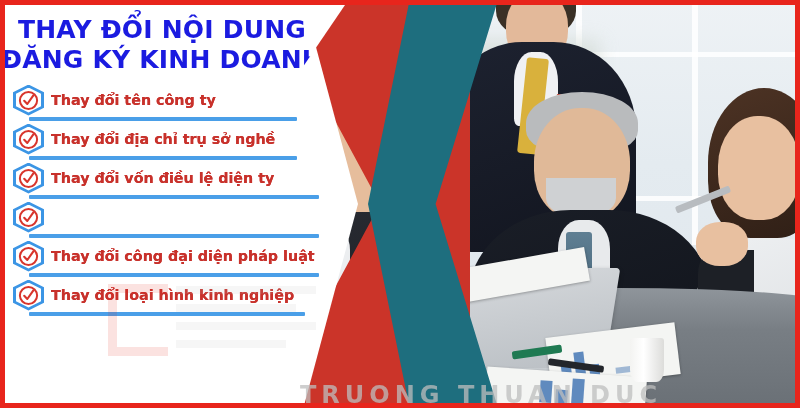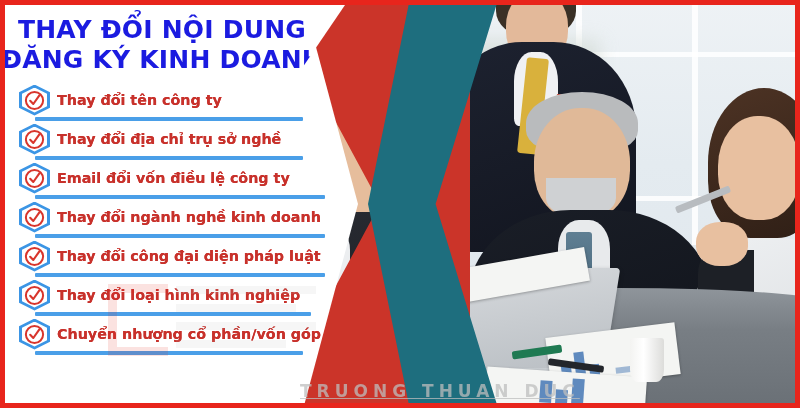--- a/index.html
+++ b/index.html
@@ -123,21 +123,21 @@
     color:#1b1be0;
     font-weight:bold;
     font-size:25px;
     letter-spacing:.2px;
     line-height:1.22;
     white-space:nowrap;
     font-family:"DejaVu Sans", sans-serif;
   }
 
   .list {
-    position:absolute; left:19px; top:84px; width:320px;
+    position:absolute; left:13px; top:84px; width:320px;
   }
   .row {
     position:relative;
     height:39px;
   }
   .row-inner {
     position:absolute; left:0; top:0;
     display:flex; align-items:center; gap:7px;
     height:32px;
   }
@@ -183,26 +183,25 @@
   .wm-logo .wm-box {
     position:absolute; left:10px; top:14px; width:60px; height:72px;
     border:9px solid #e8251c; border-right:none;
   }
   .wm-logo .wm-bar {
     position:absolute; left:78px; height:8px; background:#bdbdbd;
   }
   .wm-text {
     position:absolute;
     left:300px; top:381px;
-    font-size:17px; font-weight:bold; letter-spacing:5px;
+    font-size:24px; font-weight:bold; letter-spacing:5px;
     color:rgba(190,190,190,.75);
     z-index:35;
     font-family:"DejaVu Sans", sans-serif;
     white-space:nowrap;
-    text-decoration:underline;
   }
 </style>
 </head>
 <body>
 
 <div id="stage">
 
   <div class="photo-layer">
     <div class="photo">
 
@@ -333,35 +332,34 @@
         <div class="row">
           <div class="row-inner">
             <span class="hexbadge">
               <span class="hex"></span>
               <span class="hex-in"></span>
               <svg width="21" height="21" viewBox="0 0 21 21">
                 <circle cx="10.5" cy="10.5" r="8.6" fill="none" stroke="#d8352c" stroke-width="2"></circle>
                 <path d="M6.2 10.8 L9.3 14.0 L15.2 5.6" fill="none" stroke="#d8352c" stroke-width="2.1" stroke-linecap="round" stroke-linejoin="round"></path>
               </svg>
             </span>
-            <span class="row-text">Email đổi vốn điều lệ công ty</span>
+            <span class="row-text">Thay đổi vốn điều lệ diện ty</span>
           </div>
           <span class="underline" style="width:290px"></span>
         </div>
         <div class="row">
           <div class="row-inner">
             <span class="hexbadge">
               <span class="hex"></span>
               <span class="hex-in"></span>
               <svg width="21" height="21" viewBox="0 0 21 21">
                 <circle cx="10.5" cy="10.5" r="8.6" fill="none" stroke="#d8352c" stroke-width="2"></circle>
                 <path d="M6.2 10.8 L9.3 14.0 L15.2 5.6" fill="none" stroke="#d8352c" stroke-width="2.1" stroke-linecap="round" stroke-linejoin="round"></path>
               </svg>
             </span>
-            <span class="row-text">Thay đổi ngành nghề kinh doanh</span>
           </div>
           <span class="underline" style="width:290px"></span>
         </div>
         <div class="row">
           <div class="row-inner">
             <span class="hexbadge">
               <span class="hex"></span>
               <span class="hex-in"></span>
               <svg width="21" height="21" viewBox="0 0 21 21">
                 <circle cx="10.5" cy="10.5" r="8.6" fill="none" stroke="#d8352c" stroke-width="2"></circle>
@@ -378,34 +376,20 @@
               <span class="hex"></span>
               <span class="hex-in"></span>
               <svg width="21" height="21" viewBox="0 0 21 21">
                 <circle cx="10.5" cy="10.5" r="8.6" fill="none" stroke="#d8352c" stroke-width="2"></circle>
                 <path d="M6.2 10.8 L9.3 14.0 L15.2 5.6" fill="none" stroke="#d8352c" stroke-width="2.1" stroke-linecap="round" stroke-linejoin="round"></path>
               </svg>
             </span>
             <span class="row-text">Thay đổi loại hình kinh nghiệp</span>
           </div>
           <span class="underline" style="width:276px"></span>
-        </div>
-        <div class="row">
-          <div class="row-inner">
-            <span class="hexbadge">
-              <span class="hex"></span>
-              <span class="hex-in"></span>
-              <svg width="21" height="21" viewBox="0 0 21 21">
-                <circle cx="10.5" cy="10.5" r="8.6" fill="none" stroke="#d8352c" stroke-width="2"></circle>
-                <path d="M6.2 10.8 L9.3 14.0 L15.2 5.6" fill="none" stroke="#d8352c" stroke-width="2.1" stroke-linecap="round" stroke-linejoin="round"></path>
-              </svg>
-            </span>
-            <span class="row-text">Chuyển nhượng cổ phần/vốn góp</span>
-          </div>
-          <span class="underline" style="width:268px"></span>
         </div>
       </div>
   </div>
 
   <div class="wm-text">TRUONG THUAN DUC</div>
 
   <div class="frame"></div>
 </div>
 
 </body></html>

